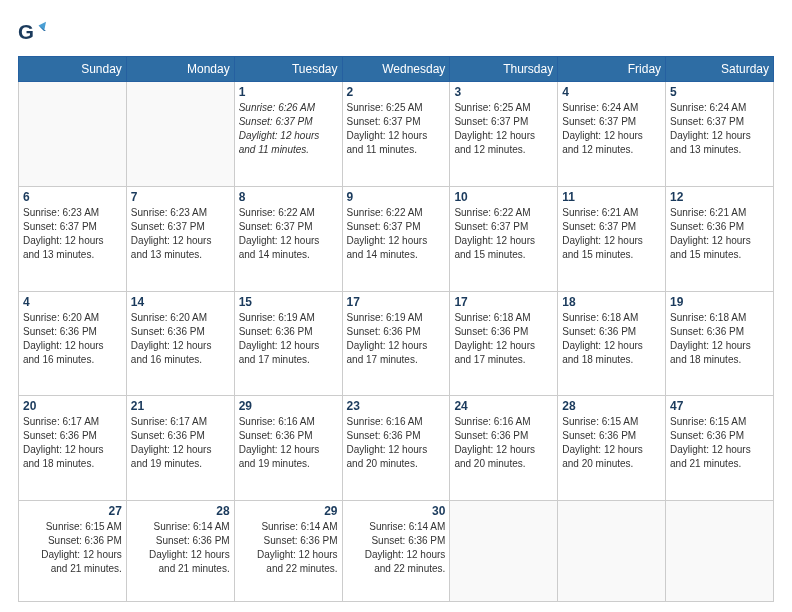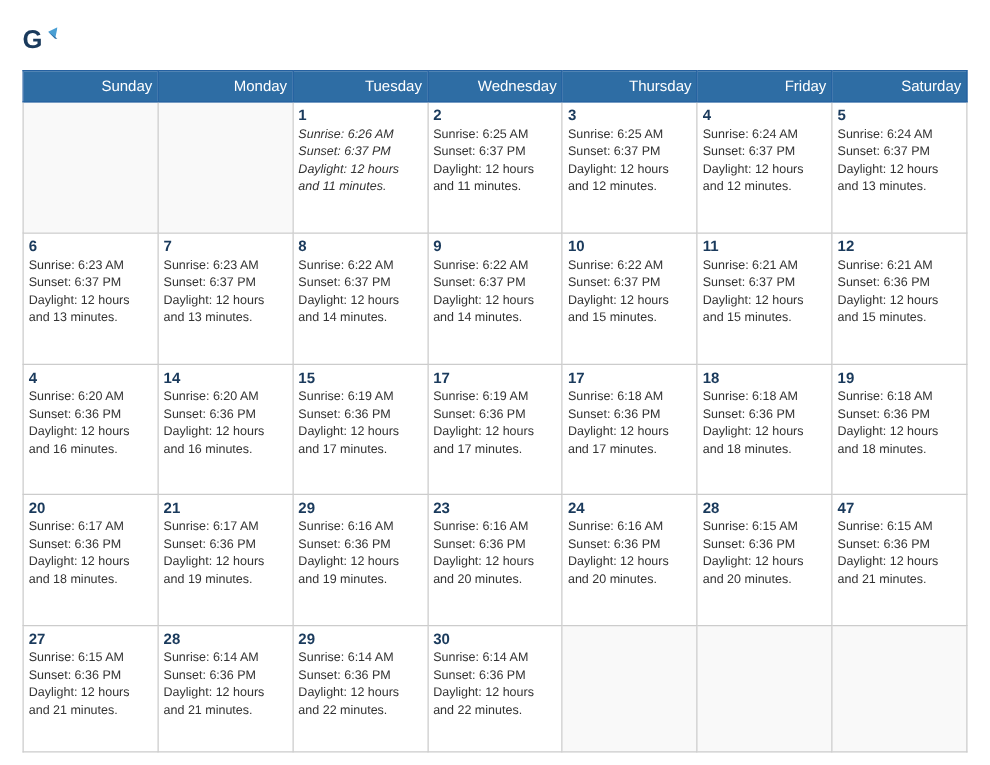--- a/index.html
+++ b/index.html
@@ -85,20 +85,21 @@
       color: #1a3a5c;
       margin-bottom: 2px;
     }
     .day-info {
       font-size: 10px;
       color: #333;
       line-height: 1.4;
     }
     .last-row td {
       height: 70px;
+      text-align: right;
     }
   </style>
 </head>
 <body>
 
 <div class="page">
   <div class="header">
     <div class="logo">
       <svg class="logo-icon" viewBox="0 0 30 30" width="36" height="36">
         <text x="0" y="22" font-size="22" font-weight="bold" fill="#1a3a5c">G</text>

